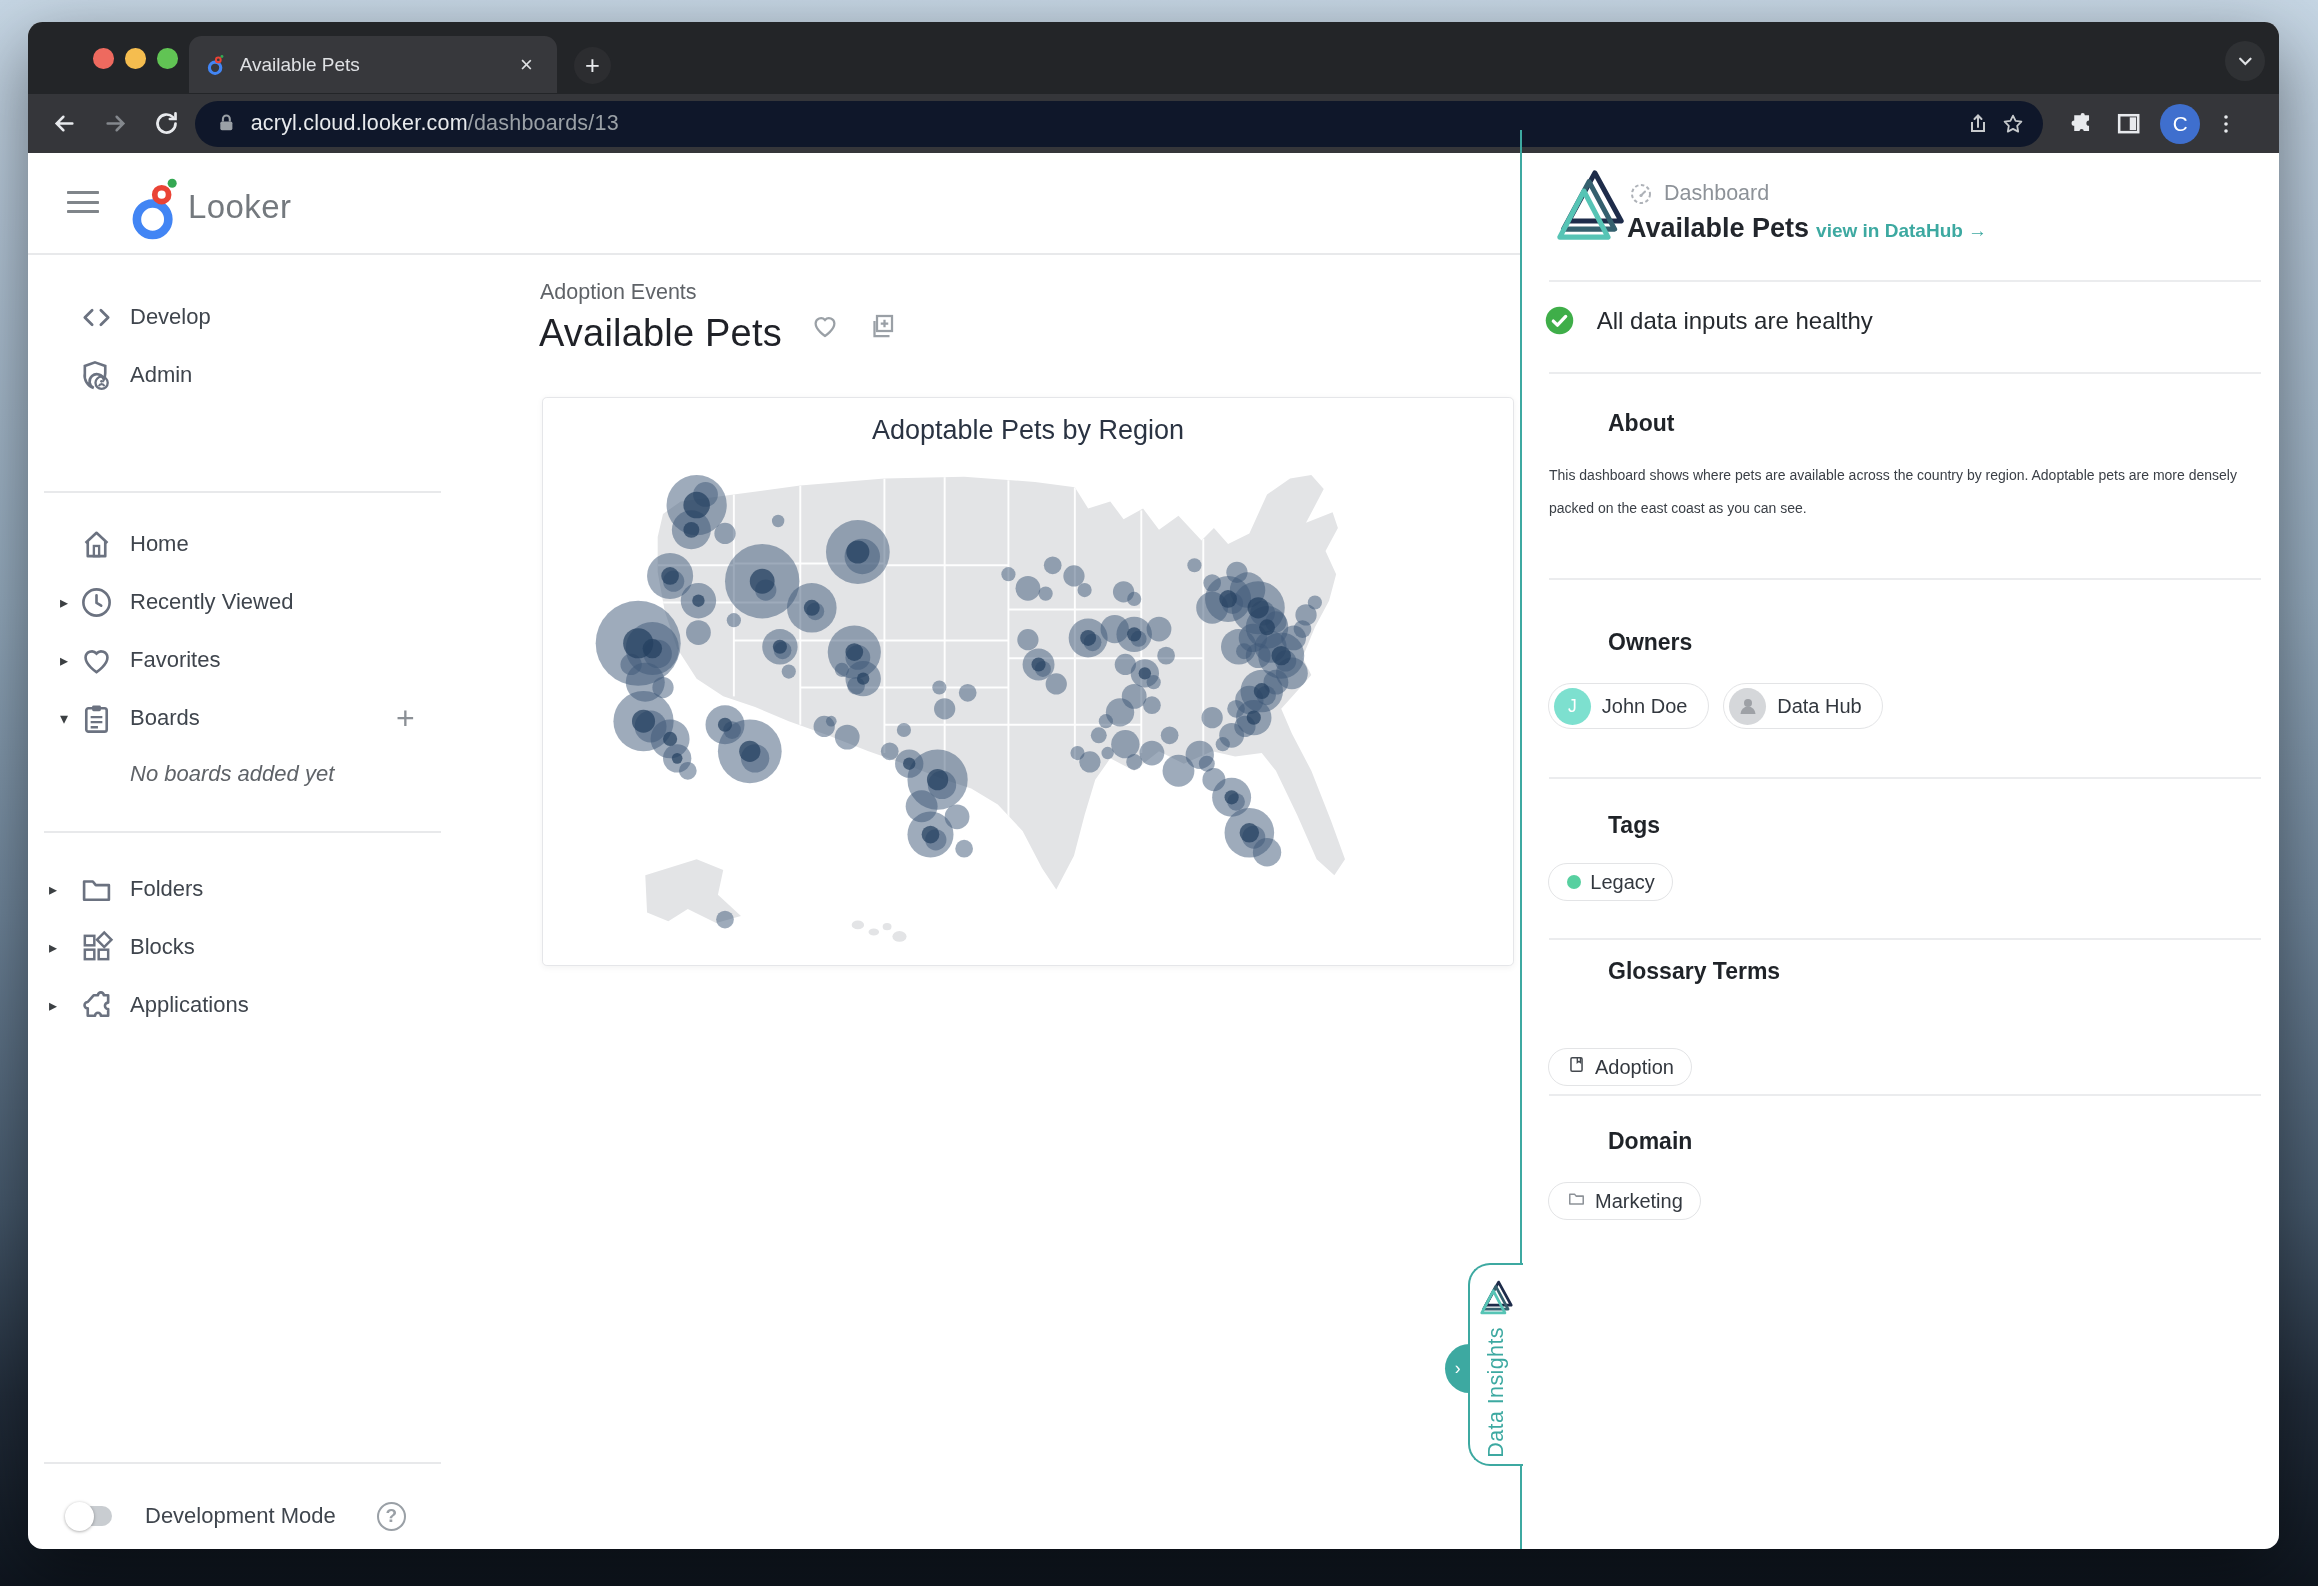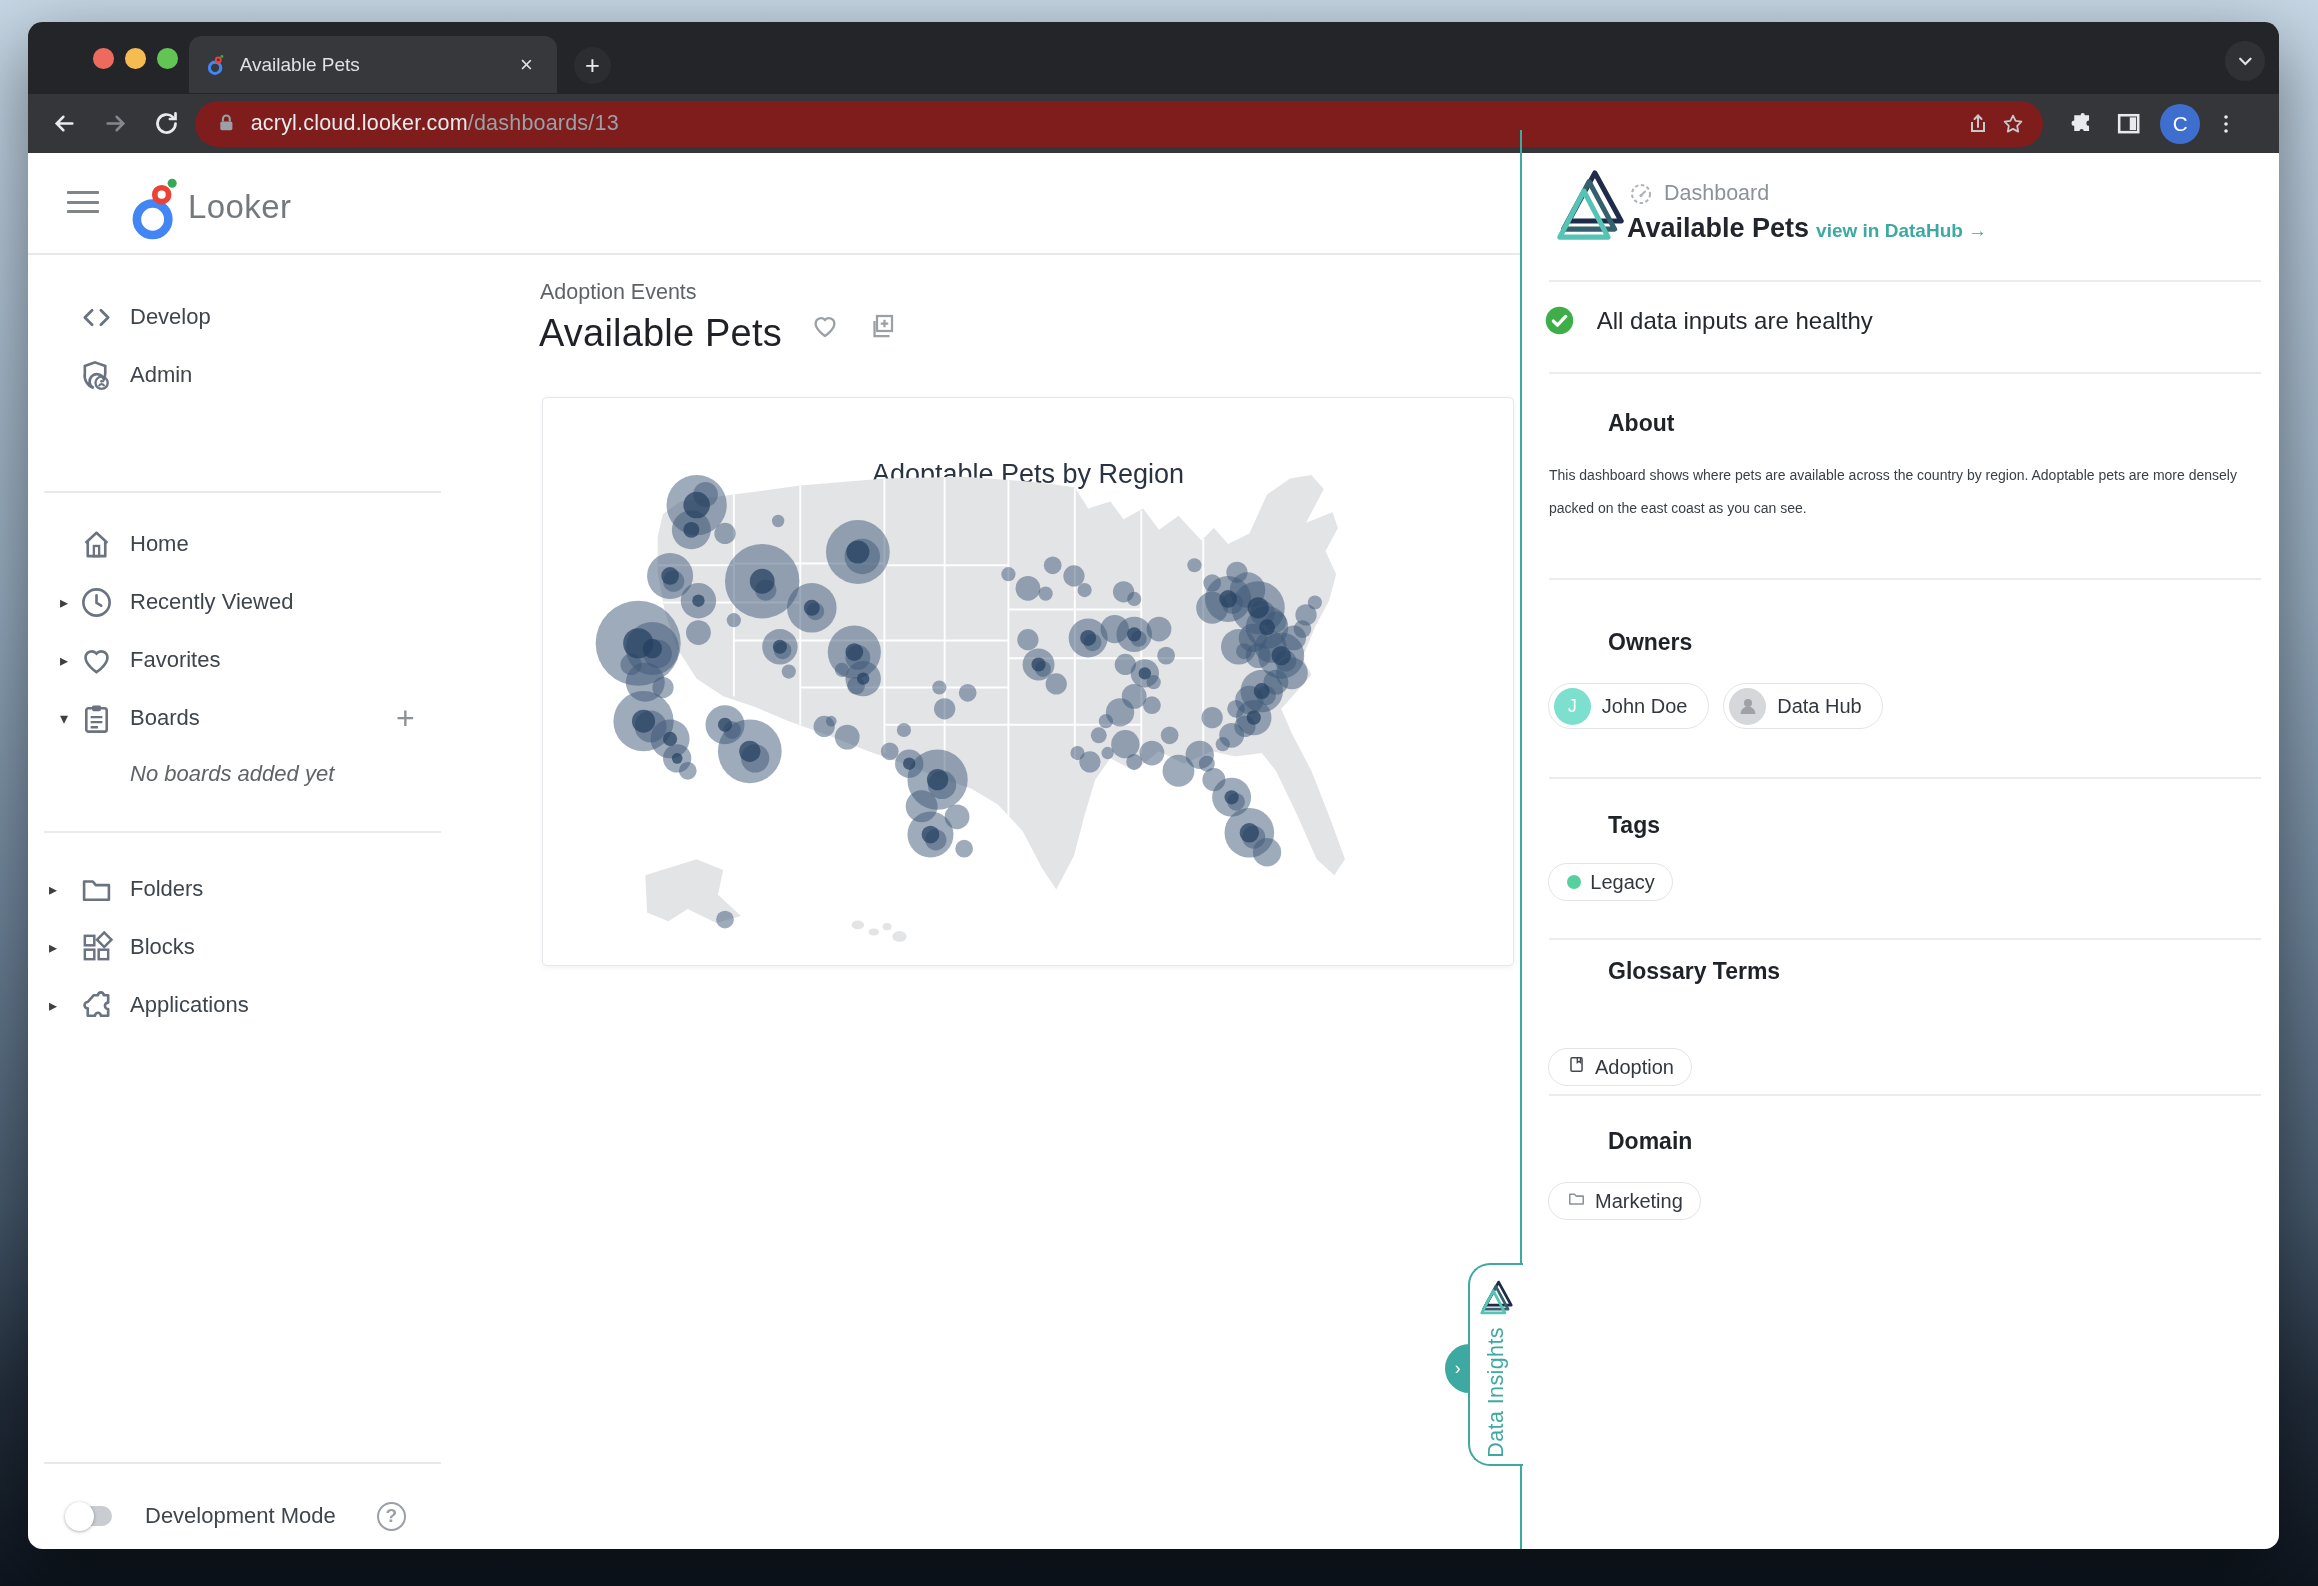--- a/index.html
+++ b/index.html
@@ -16,21 +16,21 @@
   .tab { left:161px; top:14.3px; width:368px; height:57px; background:#37383c; border-radius:12.7px 12.7px 0 0;
          display:flex; align-items:center; padding:0 16px; }
   .tab-title { color:#dfe1e4; font-size:19px; margin-left:12.7px; flex:1; white-space:nowrap; overflow:hidden; }
   .tab-close { color:#dfe1e4; font-size:22px; width:29px; height:29px; display:flex; align-items:center; justify-content:center; border-radius:50%; }
   .newtab { left:546px; top:25px; width:37px; height:37px; border-radius:50%; background:#2c2d30;
             color:#e8eaed; font-size:25.4px; display:flex; align-items:center; justify-content:center; font-weight:300; }
   .winchev { left:2197px; top:19px; width:40px; height:40px; border-radius:50%; background:#2f3134;
              color:#dfe1e4; display:flex; align-items:center; justify-content:center; }
   .toolbar { left:0; top:72px; width:100%; height:59px; background:#35363a; display:flex; align-items:center; }
   .navbtn { width:35px; height:35px; display:flex; align-items:center; justify-content:center; border-radius:50%; flex:none; }
-  .urlpill { height:46px; border-radius:23px; background:#7f1d1d; display:flex; align-items:center; flex:none; width:1848px; margin-left:11px; }
+  .urlpill { height:46px; border-radius:23px; background:#0f172a; display:flex; align-items:center; flex:none; width:1848px; margin-left:11px; }
   .urltext { font-size:21.5px; letter-spacing:0.2px; }
   .host { color:#e8eaed; } .path { color:#9aa0a6; }
   .avatarC { width:40px; height:40px; border-radius:50%; background:#3f6fce; color:#fff; font-size:20.7px;
              display:flex; align-items:center; justify-content:center; flex:none; }
   svg.ic { display:block; }
   .lkheader-divider { left:28px; top:253px; width:1493px; height:1.6px; background:#e8e9eb; }
   .hamburger { left:67px; top:191px; width:32px; }
   .hamburger div { height:3.2px; background:#80858a; margin-bottom:6.4px; border-radius:0.8px; }
   .lk-brand { left:188px; top:188px; font-size:33px; color:#74797e; letter-spacing:0.4px; }
 
@@ -50,21 +50,21 @@
   .devlabel { margin-left:33px; font-size:22px; color:#3f454d; }
   .qmark { margin-left:41px; width:29px; height:29px; border-radius:50%; border:2.4px solid #9aa0a6; color:#9aa0a6;
            font-size:19px; display:flex; align-items:center; justify-content:center; font-weight:bold; }
 
   .breadcrumb { left:540px; top:280px; font-size:21.5px; color:#5f6368; }
   .page-title { left:539px; top:311px; font-size:38px; color:#1f2127; letter-spacing:0.2px; }
   .title-ic { color:#9aa0a6; }
 
   .card { left:542px; top:397px; width:972px; height:569px; background:#fff; border:1.6px solid #e5e6e9;
           border-radius:4.8px; box-shadow:0 1.6px 6.4px rgba(0,0,0,.05); }
-  .card-title { left:542px; top:415px; width:972px; text-align:center; font-size:27px; color:#2a3342; font-weight:500;margin-top:44px; }
+  .card-title { left:542px; top:415px; width:972px; text-align:center; font-size:27px; color:#2a3342; font-weight:500; }
 
   
   .panel-border { left:1520px; top:130px; width:2.4px; height:1419px; background:#3da9a1; }
   .dh-logo { left:1554px; top:167px; }
   .dh-type-row { left:1629px; top:181px; display:flex; align-items:center; color:#8d9298; font-size:21.5px; }
   .dh-name-row { left:1627px; top:213px; display:flex; align-items:baseline; }
   .dh-name { font-size:27px; font-weight:700; color:#22262c; }
   .dh-view { margin-left:7px; font-size:19px; font-weight:700; color:#3da9a1; }
   .p-divider { left:1549px; width:712px; height:1.6px; background:#ebecee; }
   .health-row { left:1543px; top:304px; display:flex; align-items:center; }

